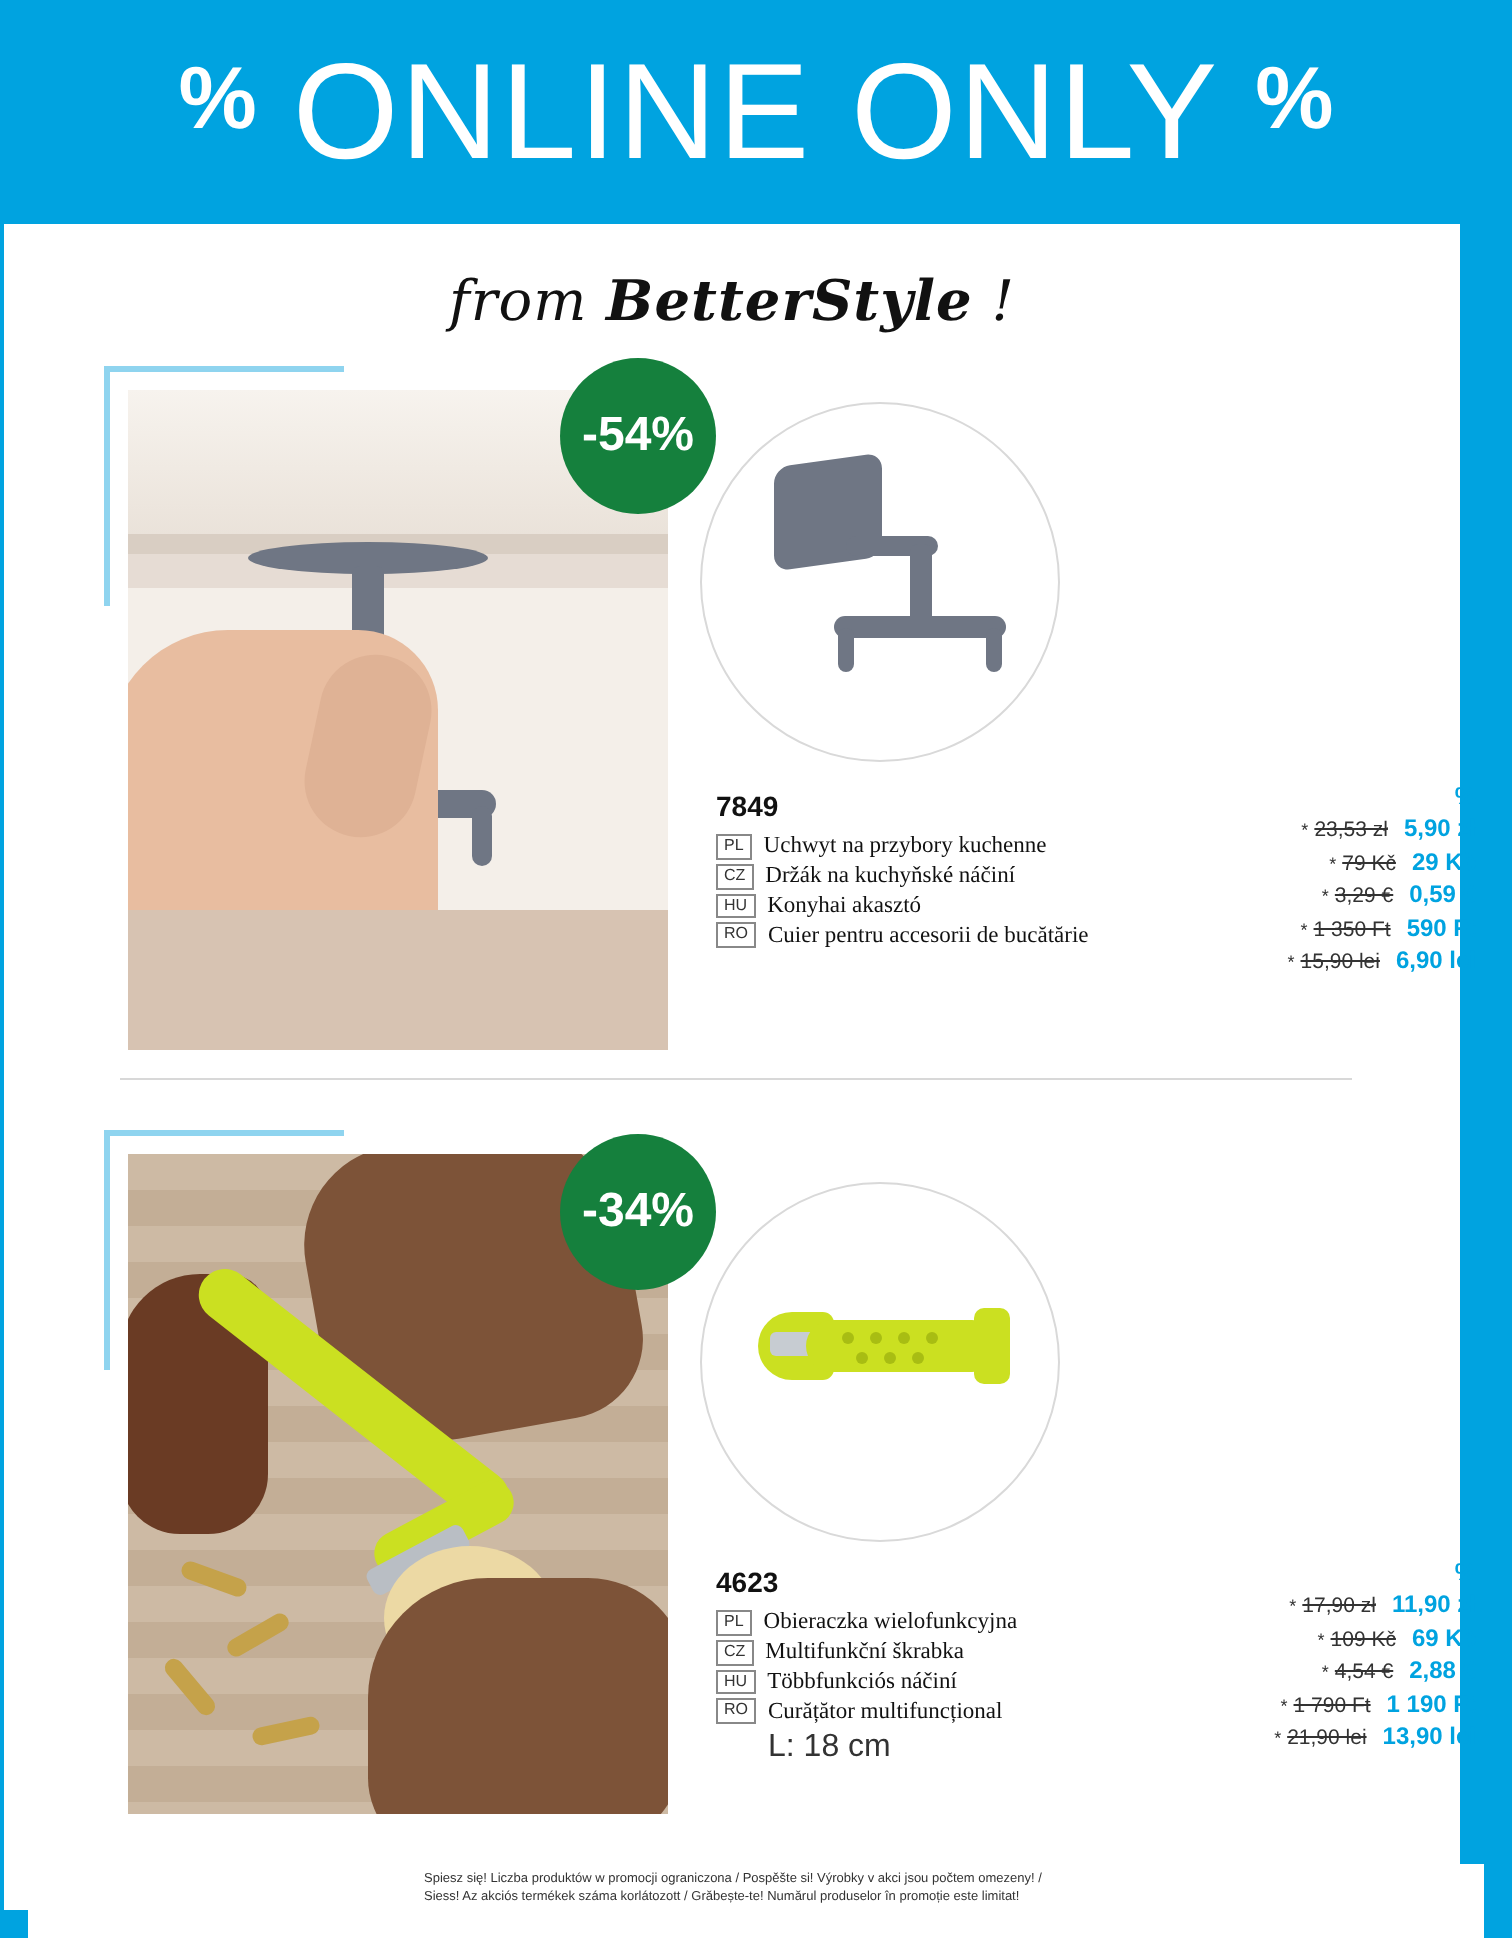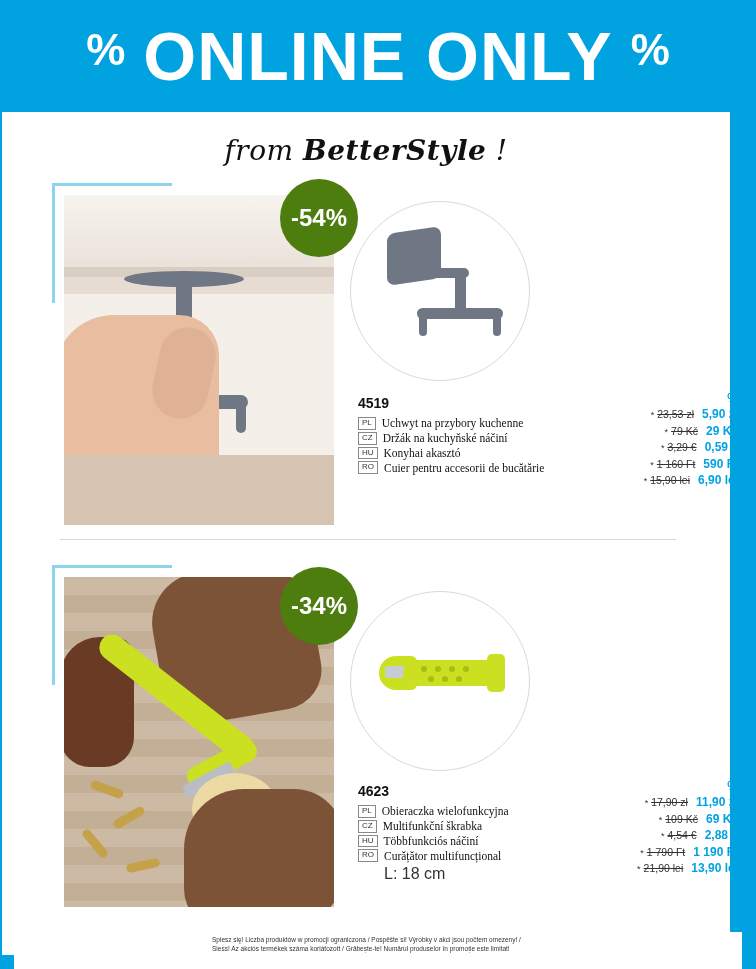--- a/index.html
+++ b/index.html
@@ -21,21 +21,21 @@
   .banner {
     height: 112px;
     display: flex;
     align-items: center;
     justify-content: center;
     background: #00a3e0;
   }
   .banner-text {
     color: #ffffff;
     font-size: 68px;
-    font-weight: bold;
+    font-weight: normal;
     letter-spacing: 1px;
     line-height: 1;
     white-space: nowrap;
   }
   .banner-pct {
     color: #ffffff;
     font-size: 44px;
     font-weight: bold;
     padding: 0 18px;
     line-height: 1;
@@ -228,21 +228,21 @@
   }
   .pl-dot {
     position: absolute; width: 6px; height: 6px; background: #a8bd13; border-radius: 50%;
   }
 
   
   .badge {
     position: absolute;
     width: 78px; height: 78px;
     border-radius: 50%;
-    background: #4d7c0f;
+    background: #15803d;
     color: #fff;
     display: flex; align-items: center; justify-content: center;
     font-size: 24px; font-weight: bold;
     z-index: 5;
   }
   .badge1 { left: 278px; top: 6px; }
   .badge2 { left: 278px; top: 12px; }
 
   
   .info {
@@ -351,21 +351,21 @@
         <div class="p-stem"></div>
         <div class="p-col"></div>
         <div class="p-arms"></div>
         <div class="p-arm" style="left:68px;top:112px;"></div>
         <div class="p-arm" style="left:142px;top:112px;"></div>
       </div>
 
       <div class="badge badge1">-54%</div>
 
       <div class="info">
-        <div class="art-no">4519</div>
+        <div class="art-no">7849</div>
 
         <div class="lang-row">
           <span class="lang-tag">PL</span>
           <span class="lang-name">Uchwyt na przybory kuchenne</span>
         </div>
         <div class="lang-row">
           <span class="lang-tag">CZ</span>
           <span class="lang-name">Držák na kuchyňské náčiní</span>
         </div>
         <div class="lang-row">
@@ -390,21 +390,21 @@
           <span class="old">79 Kč</span>
           <span class="new">29 Kč</span>
         </div>
         <div class="price-row">
           <span class="star">*</span>
           <span class="old">3,29 €</span>
           <span class="new">0,59 €</span>
         </div>
         <div class="price-row">
           <span class="star">*</span>
-          <span class="old">1 160 Ft</span>
+          <span class="old">1 350 Ft</span>
           <span class="new">590 Ft</span>
         </div>
         <div class="price-row">
           <span class="star">*</span>
           <span class="old">15,90 lei</span>
           <span class="new">6,90 lei</span>
         </div>
       </div>
 
       <div class="divider" style="top:366px;"></div>

